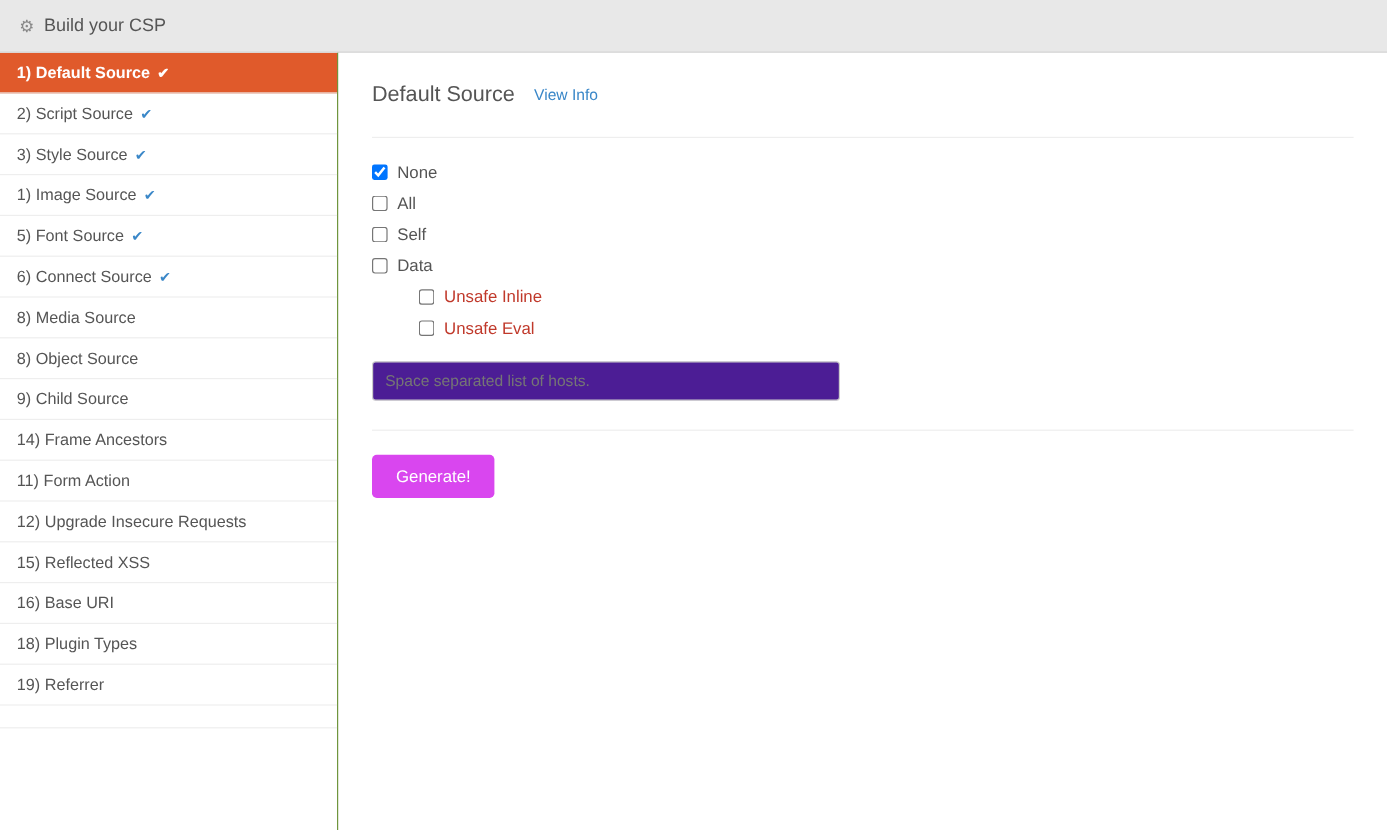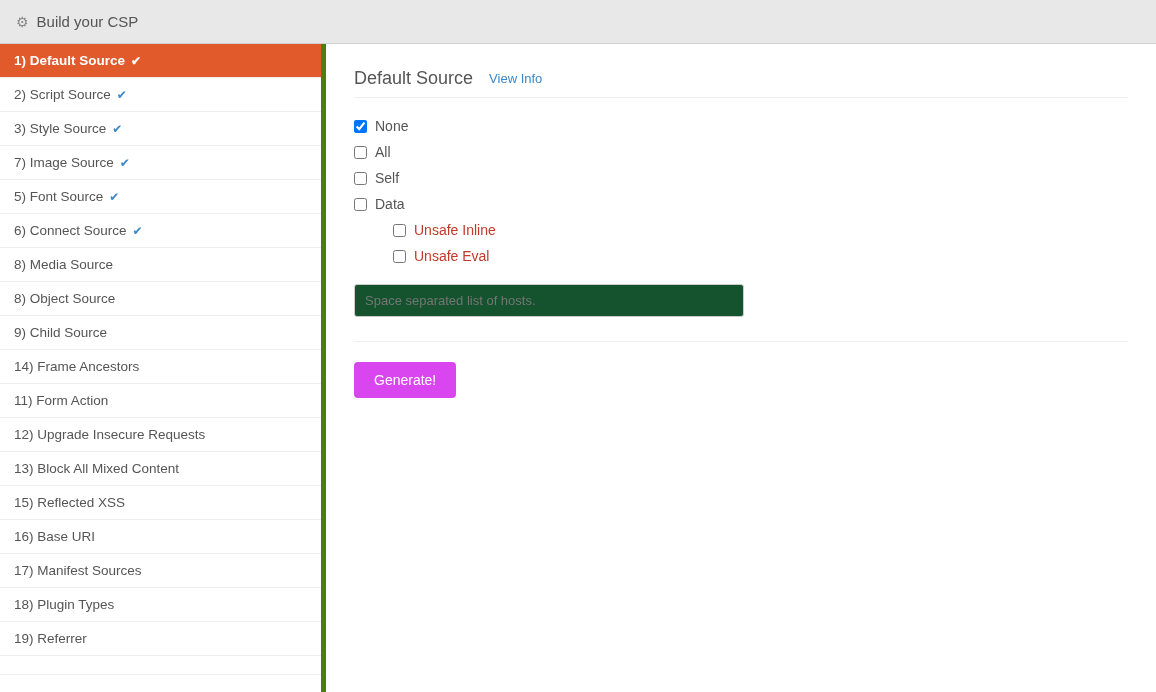--- a/index.html
+++ b/index.html
@@ -23,23 +23,23 @@
       color: #888;
       font-size: 14px;
     }
 
     .layout {
       display: flex;
       height: calc(692px - 44px);
     }
 
     .sidebar {
-      width: 326px;
+      width: 282px;
       background: #fff;
-      border-right: 5px solid #4d7c0f;
+      border-right: 1px solid #4d7c0f;
       overflow-y: auto;
       flex-shrink: 0;
     }
 
     .sidebar-item {
       padding: 9px 14px;
       cursor: pointer;
       border-bottom: 1px solid #eee;
       color: #555;
       font-size: 13.5px;
@@ -66,21 +66,21 @@
       flex: 1;
       background: #fff;
       padding: 24px 28px;
       overflow-y: auto;
     }
 
     .section-header {
       display: flex;
       align-items: center;
       margin-bottom: 20px;
-      padding-bottom: 8px;
+      padding-bottom: 25px;
       border-bottom: 1px solid #eee;
     }
     .section-title {
       font-size: 18px;
       font-weight: normal;
       color: #555;
       margin-right: 16px;
     }
     .view-info-link {
       color: #3a87c8;
@@ -114,21 +114,21 @@
       cursor: pointer;
     }
 
     .hosts-input {
       width: 390px;
       padding: 8px 10px;
       border: 1px solid #ccc;
       border-radius: 3px;
       font-size: 13px;
       color: #999;
-      background: #14532d;
+      background: #4c1d95;
       margin-bottom: 24px;
       display: block;
     }
 
     .divider {
       border: none;
       border-top: 1px solid #eee;
       margin: 10px 0 20px 0;
     }
 
@@ -159,21 +159,21 @@
       </div>
       <div class="sidebar-item">
         <span>2) Script Source</span>
         <span class="check-icon blue"> ✔</span>
       </div>
       <div class="sidebar-item">
         <span>3) Style Source</span>
         <span class="check-icon blue"> ✔</span>
       </div>
       <div class="sidebar-item">
-        <span>7) Image Source</span>
+        <span>1) Image Source</span>
         <span class="check-icon blue"> ✔</span>
       </div>
       <div class="sidebar-item">
         <span>5) Font Source</span>
         <span class="check-icon blue"> ✔</span>
       </div>
       <div class="sidebar-item">
         <span>6) Connect Source</span>
         <span class="check-icon blue"> ✔</span>
       </div>
@@ -189,30 +189,24 @@
       <div class="sidebar-item">
         <span>14) Frame Ancestors</span>
       </div>
       <div class="sidebar-item">
         <span>11) Form Action</span>
       </div>
       <div class="sidebar-item">
         <span>12) Upgrade Insecure Requests</span>
       </div>
       <div class="sidebar-item">
-        <span>13) Block All Mixed Content</span>
-      </div>
-      <div class="sidebar-item">
         <span>15) Reflected XSS</span>
       </div>
       <div class="sidebar-item">
         <span>16) Base URI</span>
-      </div>
-      <div class="sidebar-item">
-        <span>17) Manifest Sources</span>
       </div>
       <div class="sidebar-item">
         <span>18) Plugin Types</span>
       </div>
       <div class="sidebar-item">
         <span>19) Referrer</span>
       </div>
       <div class="sidebar-item"></div>
     </nav>
 

